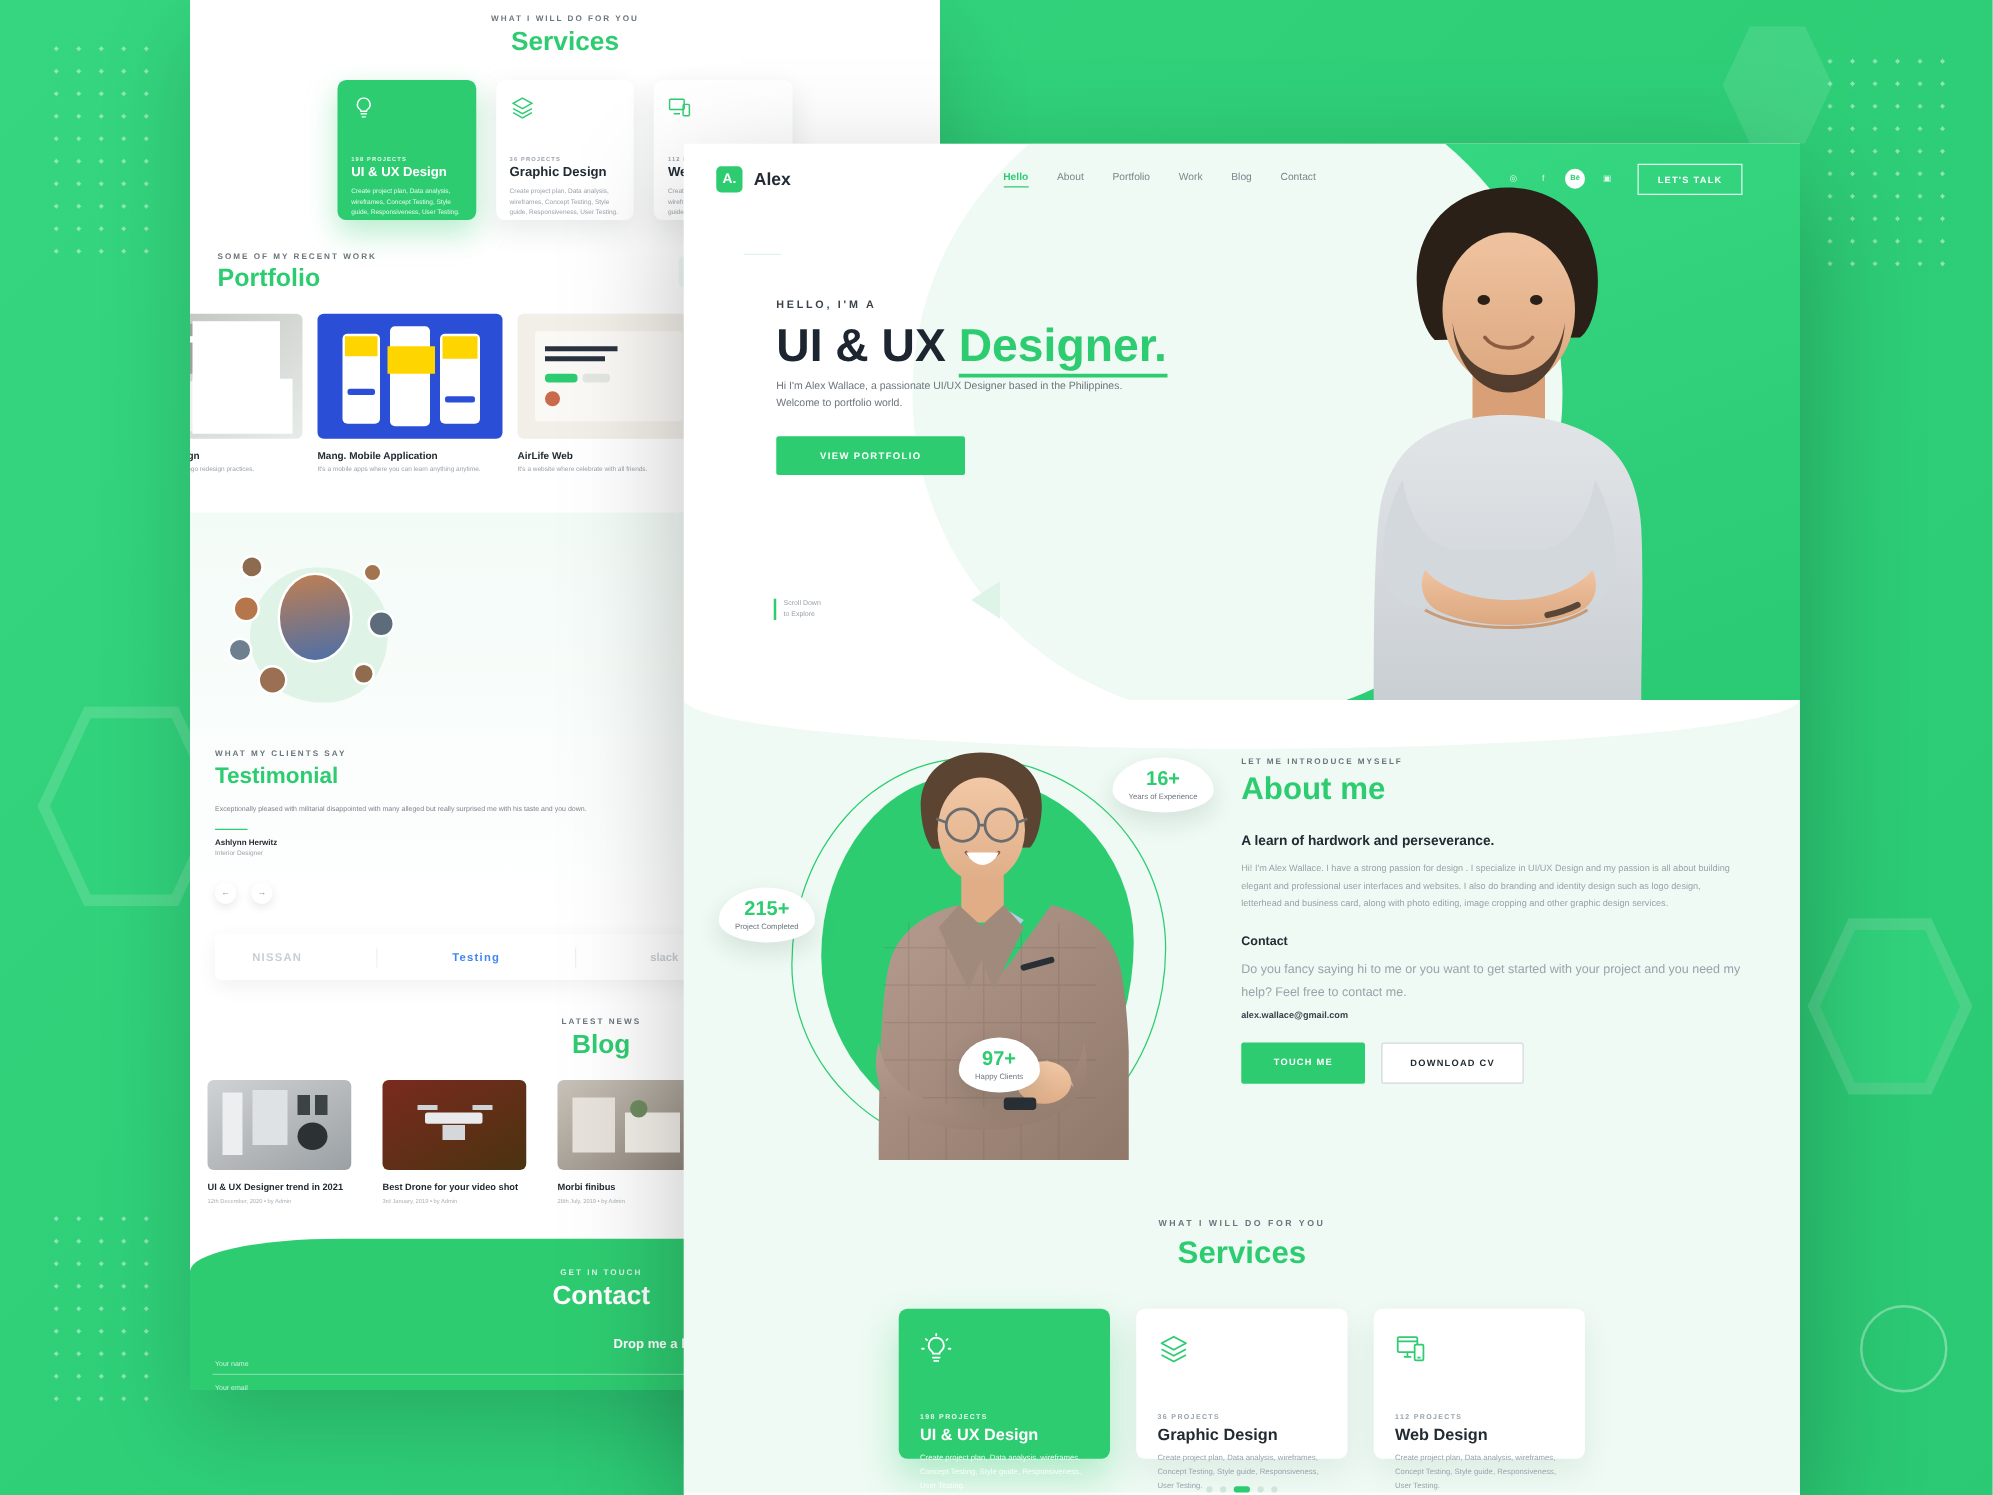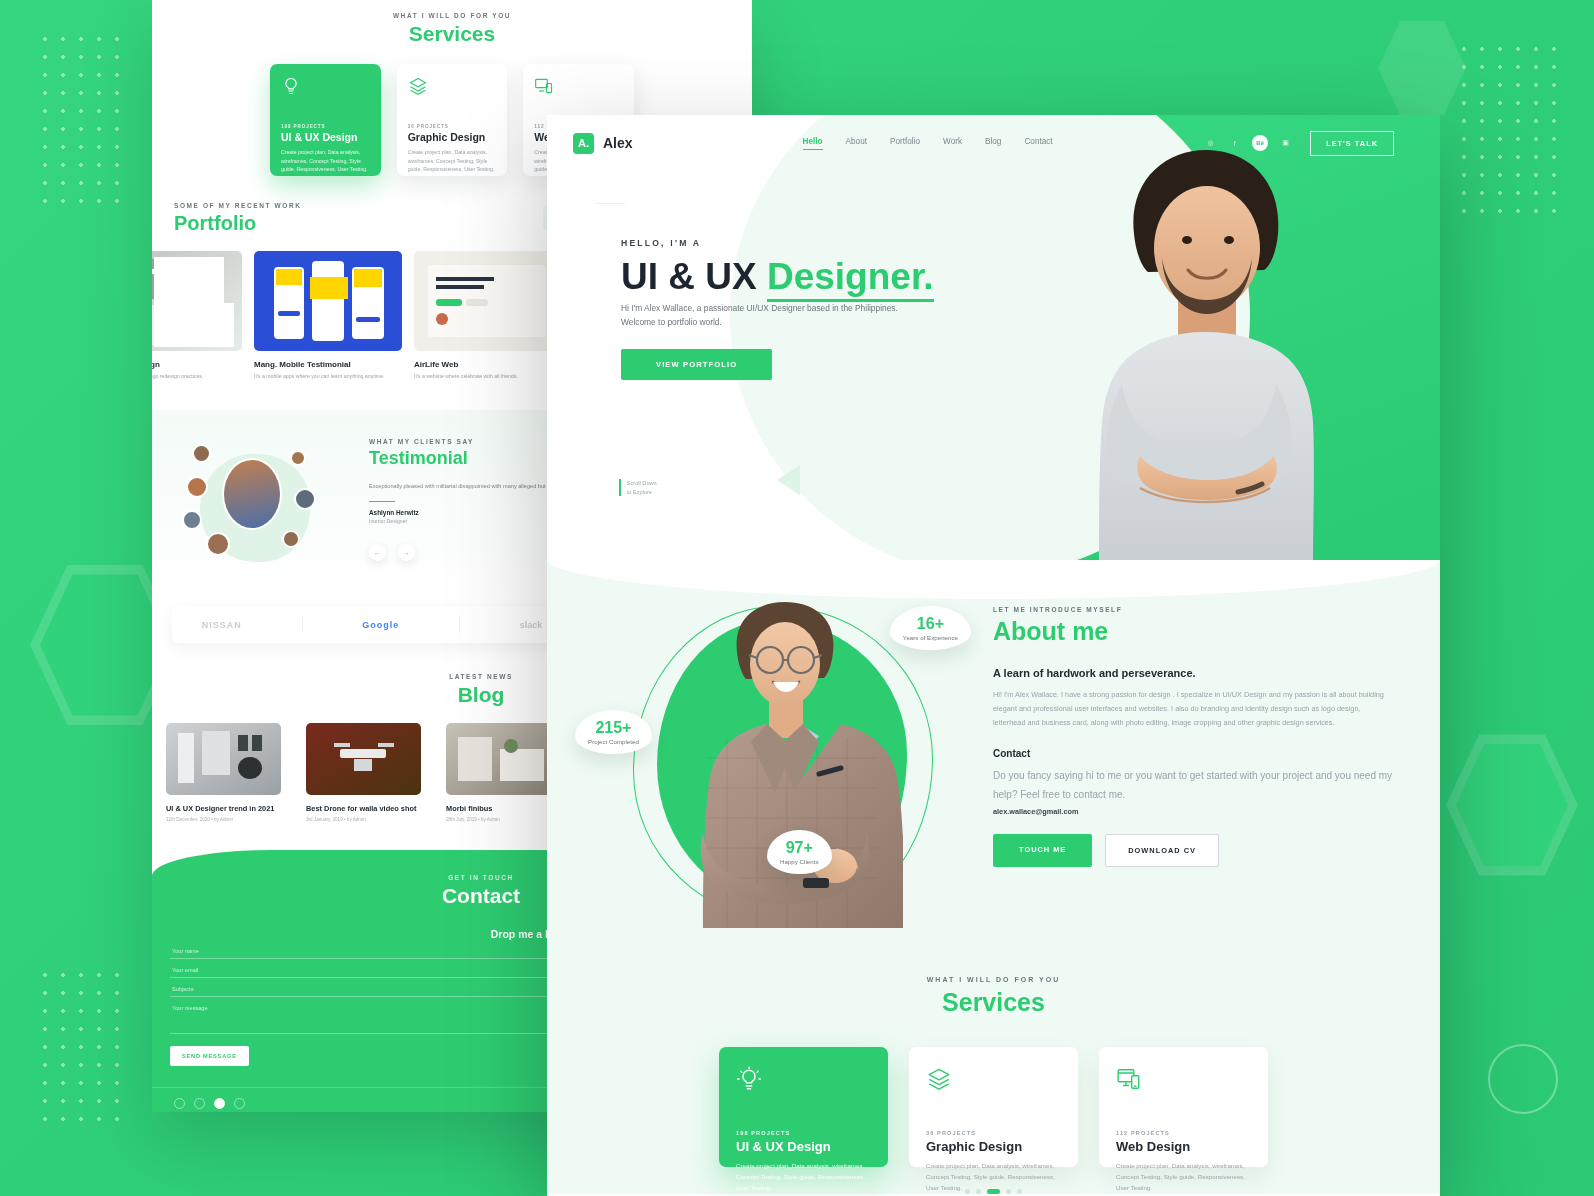--- a/index.html
+++ b/index.html
@@ -80,21 +80,21 @@
   .b-filters span { font-size:6px; color:#7d868e; }
   .b-filters span.on { color:#2ecc71; border-bottom:1.3px solid #2ecc71; padding-bottom:2px; }
   .b-pf-grid { display:flex; gap:12px; padding:16px 0 0 0; }
   .b-pf-item { width:148px; }
   .b-thumb { width:148px; height:100px; border-radius:5px; overflow:hidden; position:relative; }
   .b-pf-item .t { font-size:8px; font-weight:700; color:#222b33; margin-top:9px; }
   .b-pf-item .s { font-size:5.2px; color:#9aa3ab; margin-top:3px; line-height:1.6; }
 
   
   #b-testi { margin-top:30px; background:linear-gradient(180deg,#f3fbf7,#ffffff); padding:22px 0 18px 0; position:relative; }
-  .b-testi-row { display:flex; gap:12px; padding:0 20px; }
+  .b-testi-row { display:flex; gap:12px; padding:0 20px;flex-direction:column; }
   .b-av-cluster { width:185px; height:150px; position:relative; }
   .b-av { position:absolute; border-radius:50%; background:#cfd8dd; overflow:hidden; border:2px solid #fff; }
   .b-testi-txt { flex:1; padding-top:6px; }
   .b-testi-txt .sec-label,.b-testi-txt .sec-title { text-align:left; }
   .b-testi-txt .sec-title { font-size:18px; }
   .b-quote { font-size:5.6px; line-height:1.85; color:#7d868e; margin-top:12px; }
   .b-divider { width:26px; height:1.6px; background:#2ecc71; margin:9px 0 7px; }
   .b-person { font-size:6.4px; font-weight:700; color:#222b33; }
   .b-role { font-size:5.2px; color:#9aa3ab; margin-top:2px; }
   .b-arrows { display:flex; gap:12px; margin-top:20px; }
@@ -325,21 +325,21 @@
         <div class="b-thumb" style="background:#2a4fd6;">
           <div style="position:absolute;left:20px;top:16px;width:30px;height:72px;background:#fff;border-radius:4px;"></div>
           <div style="position:absolute;left:58px;top:10px;width:32px;height:80px;background:#fff;border-radius:4px;"></div>
           <div style="position:absolute;left:98px;top:16px;width:32px;height:72px;background:#fff;border-radius:4px;"></div>
           <div style="position:absolute;left:22px;top:18px;width:26px;height:16px;background:#ffd500;"></div>
           <div style="position:absolute;left:56px;top:26px;width:38px;height:22px;background:#ffd500;"></div>
           <div style="position:absolute;left:100px;top:18px;width:28px;height:18px;background:#ffd500;"></div>
           <div style="position:absolute;left:24px;top:60px;width:22px;height:5px;background:#2a4fd6;border-radius:2px;"></div>
           <div style="position:absolute;left:102px;top:66px;width:24px;height:5px;background:#2a4fd6;border-radius:2px;"></div>
         </div>
-        <div class="t">Mang. Mobile Testimonial</div>
+        <div class="t">Mang. Mobile Application</div>
         <div class="s">It's a mobile apps where you can learn anything anytime.</div>
       </div>
       <div class="b-pf-item">
         <div class="b-thumb" style="background:#f2efe9;">
           <div style="position:absolute;left:14px;top:14px;width:118px;height:72px;background:#fbf9f6;border-radius:3px;"></div>
           <div style="position:absolute;left:22px;top:26px;width:58px;height:4px;background:#2a3340;"></div>
           <div style="position:absolute;left:22px;top:34px;width:48px;height:4px;background:#2a3340;"></div>
           <div style="position:absolute;left:22px;top:48px;width:26px;height:7px;background:#2ecc71;border-radius:3px;"></div>
           <div style="position:absolute;left:52px;top:48px;width:22px;height:7px;background:#e4e6e2;border-radius:3px;"></div>
           <div style="position:absolute;left:22px;top:62px;width:12px;height:12px;background:#c96a4a;border-radius:50%;"></div>
@@ -374,21 +374,21 @@
           <div>←</div>
           <div>→</div>
         </div>
       </div>
     </div>
   </section>
 
   <div id="b-clients">
     <div class="logo">NISSAN</div>
     <div class="sep"></div>
-    <div class="logo" style="color:#4285f4;">Google</div>
+    <div class="logo" style="color:#4285f4;">Testing</div>
     <div class="sep"></div>
     <div class="logo" style="letter-spacing:0;">slack</div>
     <div class="sep"></div>
     <div class="logo" style="font-family:'Liberation Serif',serif;font-style:italic;letter-spacing:0;">Coca-Cola</div>
   </div>
 
   <section id="b-blog">
     <div class="sec-label" style="margin-left:58px;">LATEST NEWS</div>
     <div class="sec-title" style="margin-left:58px;">Blog</div>
     <div class="b-blog-grid" style="padding-left:14px;">
@@ -403,21 +403,21 @@
         <div class="t">UI &amp; UX Designer trend in 2021</div>
         <div class="m">12th December, 2020   •   by Admin</div>
       </div>
       <div class="b-blog-item">
         <div class="b-blog-thumb" style="background:linear-gradient(150deg,#7a2a1e,#4a3310);position:relative;">
           <div style="position:absolute;left:34px;top:26px;width:46px;height:9px;background:#e8eaec;border-radius:2px;"></div>
           <div style="position:absolute;left:28px;top:20px;width:16px;height:4px;background:#cfd3d6;"></div>
           <div style="position:absolute;left:72px;top:20px;width:16px;height:4px;background:#cfd3d6;"></div>
           <div style="position:absolute;left:48px;top:36px;width:18px;height:12px;background:#d5d8da;"></div>
         </div>
-        <div class="t">Best Drone for walla video shot</div>
+        <div class="t">Best Drone for your video shot</div>
         <div class="m">3rd January, 2019   •   by Admin</div>
       </div>
       <div class="b-blog-item">
         <div class="b-blog-thumb" style="background:linear-gradient(150deg,#c8c3ba,#8e857a);position:relative;">
           <div style="position:absolute;left:12px;top:14px;width:34px;height:44px;background:#e7e3dc;"></div>
           <div style="position:absolute;left:54px;top:26px;width:44px;height:32px;background:#f2efe9;"></div>
           <div style="position:absolute;left:58px;top:16px;width:14px;height:14px;background:#6f8c5f;border-radius:50%;"></div>
         </div>
         <div class="t">Morbi finibus</div>
         <div class="m">28th July, 2019   •   by Admin</div>

